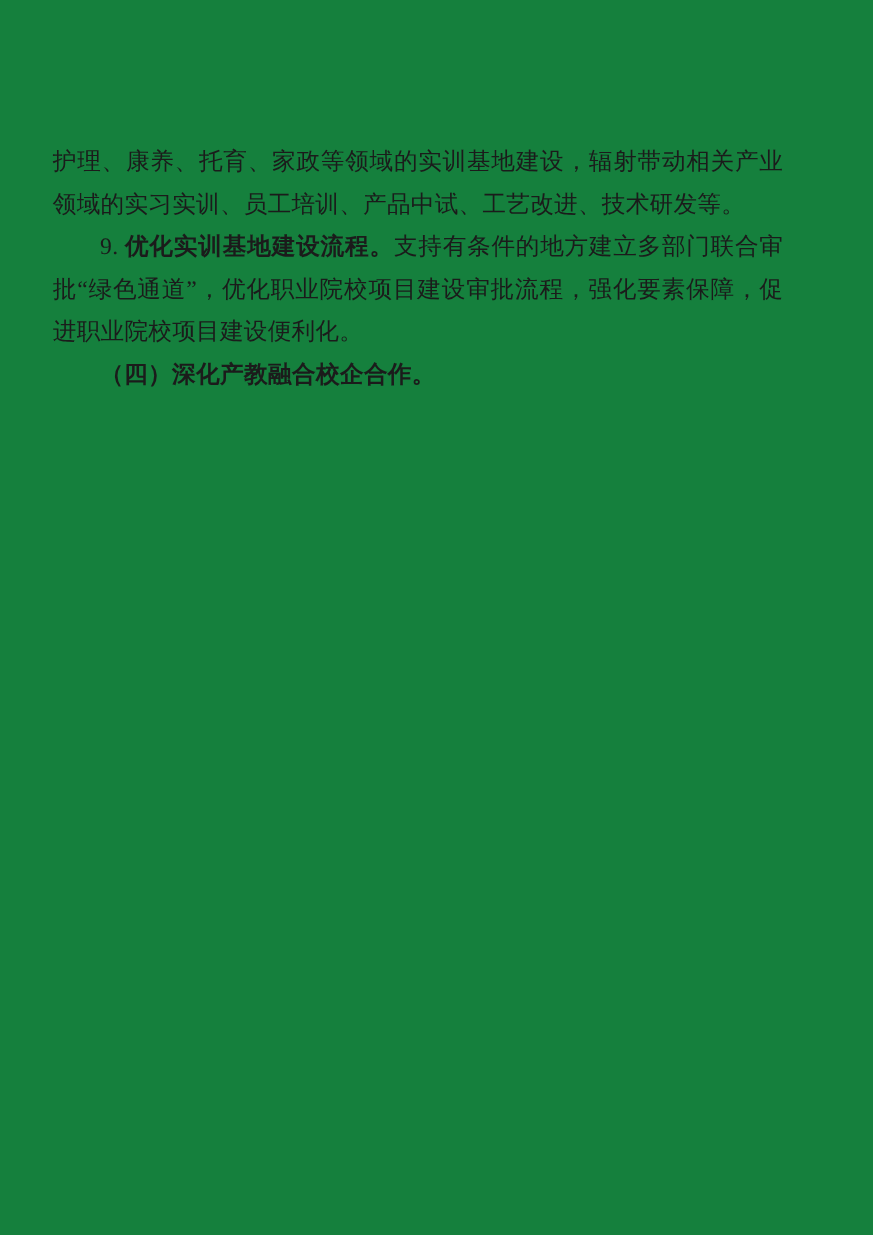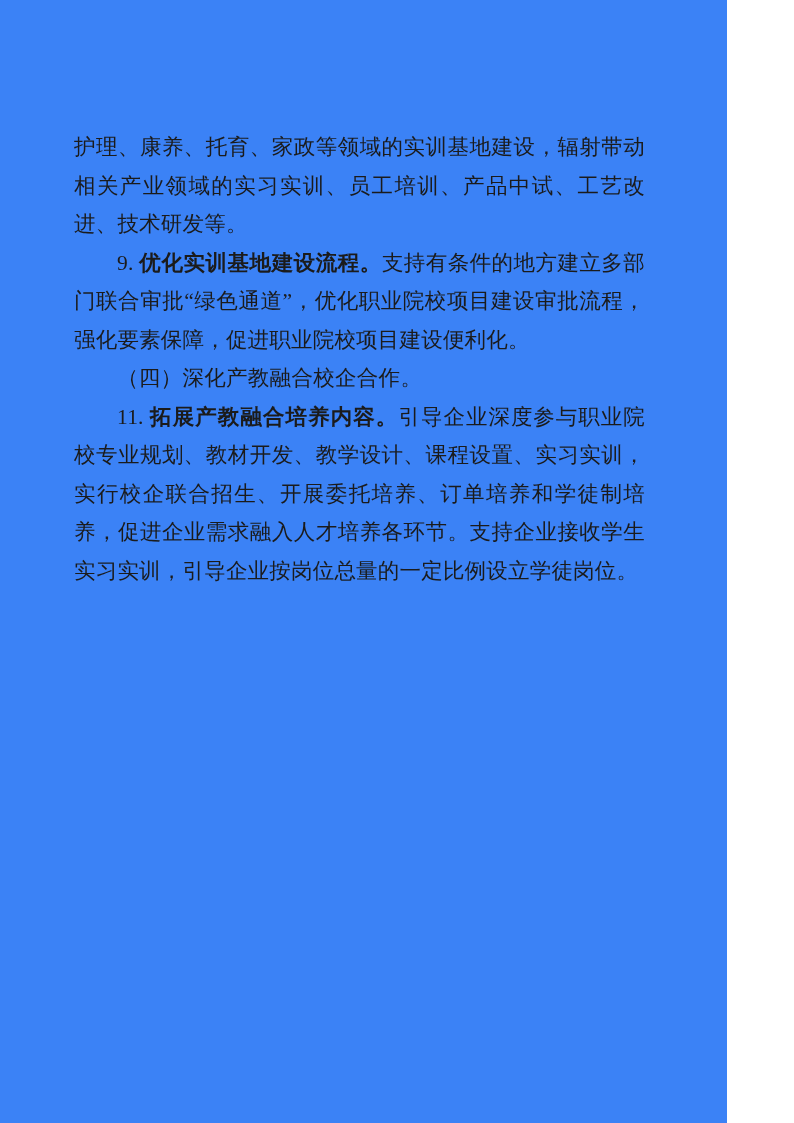--- a/index.html
+++ b/index.html
@@ -1,26 +1,26 @@
 <!DOCTYPE html>
 <html><head>
 <meta charset="utf-8">
 <style>
   html, body {
     margin: 0;
     padding: 0;
     background: #ffffff;
   }
   .page {
-    width: 727px;
+    width: 794px;
     height: 1123px;
     position: relative;
-    background: #3b82f6;
+    background: #15803d;
     box-sizing: border-box;
-    padding: 128px 82px 90px 74px;
+    padding: 128px 82px 90px 48px;
     font-family: "Liberation Serif", "DejaVu Serif", serif;
     overflow: hidden;
   }
   .doc-body {
     font-size: 21.5px;
     line-height: 38.5px;
     color: #1b1b1b;
     text-align: justify;
     text-justify: inter-ideograph;
     letter-spacing: 0.2px;
@@ -36,34 +36,33 @@
   .lead {
     font-family: Liberation Sans, sans-serif;
     font-weight: bold;
     letter-spacing: 0.3px;
   }
   .numlead {
     font-family: "Liberation Serif", "DejaVu Serif", serif;
   }
   .heading {
     font-family: "DejaVu Sans", "Liberation Sans", sans-serif;
-    font-weight: normal;
+    font-weight: bold;
     letter-spacing: 0.3px;
   }
 </style>
 </head>
 <body>
 
 <div class="page">
   <div class="doc-body">
 
     <p class="noindent"><span>护理、康养、托育、家政等领域的实训基地建设，辐射带动相关产业领域的实习实训、员工培训、产品中试、工艺改进、技术研发等。</span></p>
 
     <p><span class="numlead">9.</span> <span class="lead">优化实训基地建设流程。</span><span>支持有条件的地方建立多部门联合审批“绿色通道”，优化职业院校项目建设审批流程，强化要素保障，促进职业院校项目建设便利化。</span></p>
 
     <p><span class="heading">（四）深化产教融合校企合作。</span></p>
 
 
-    <p><span class="numlead">11.</span> <span class="lead">拓展产教融合培养内容。</span><span>引导企业深度参与职业院校专业规划、教材开发、教学设计、课程设置、实习实训，实行校企联合招生、开展委托培养、订单培养和学徒制培养，促进企业需求融入人才培养各环节。支持企业接收学生实习实训，引导企业按岗位总量的一定比例设立学徒岗位。</span></p>
 
 
   </div>
 </div>
 
 </body></html>

